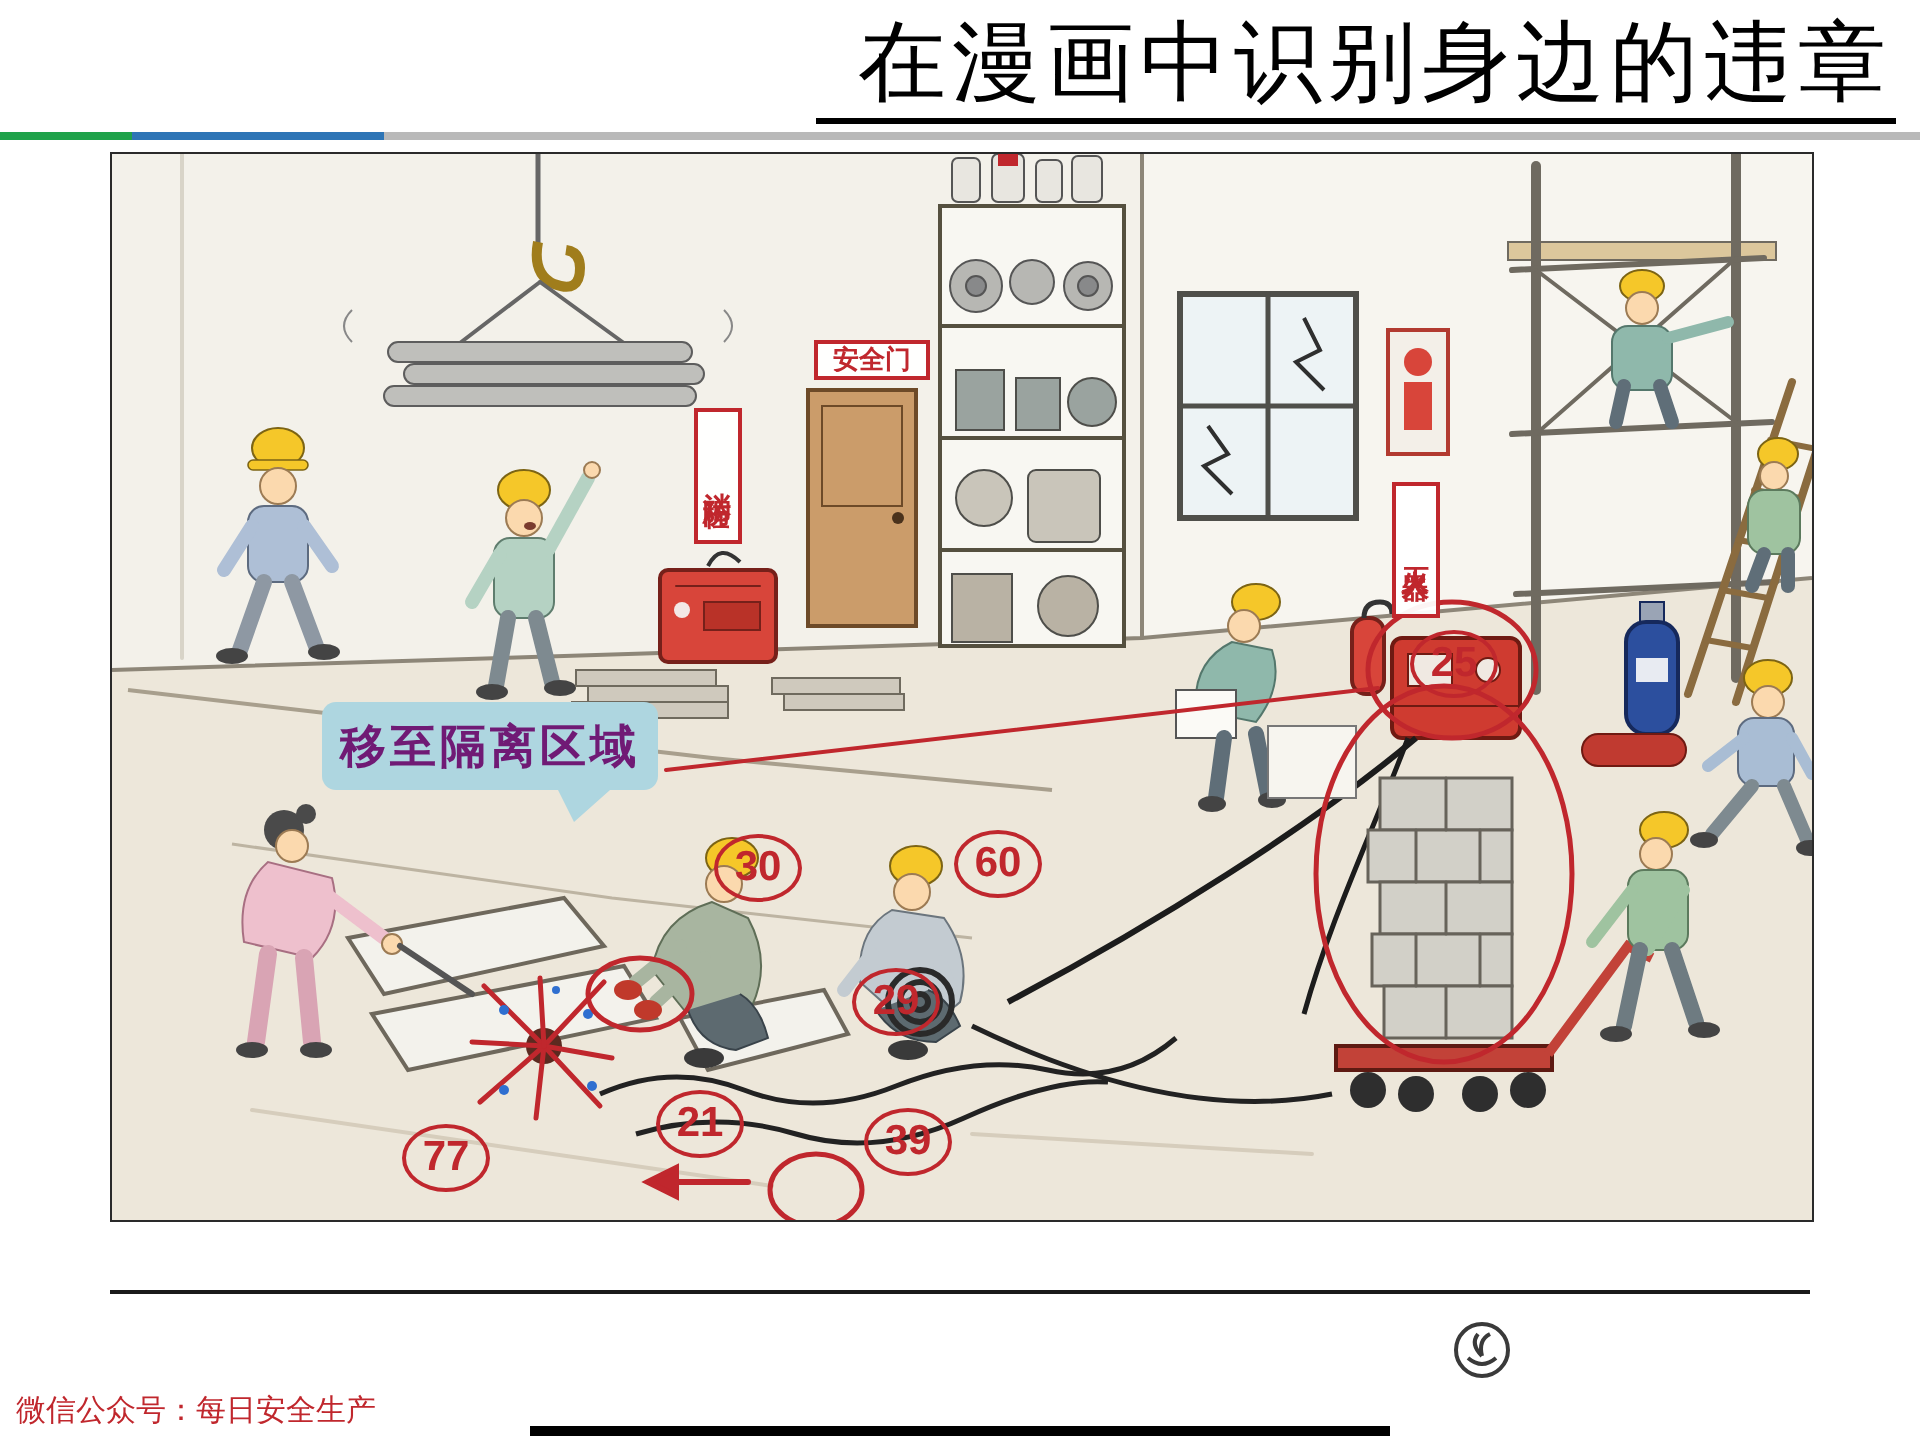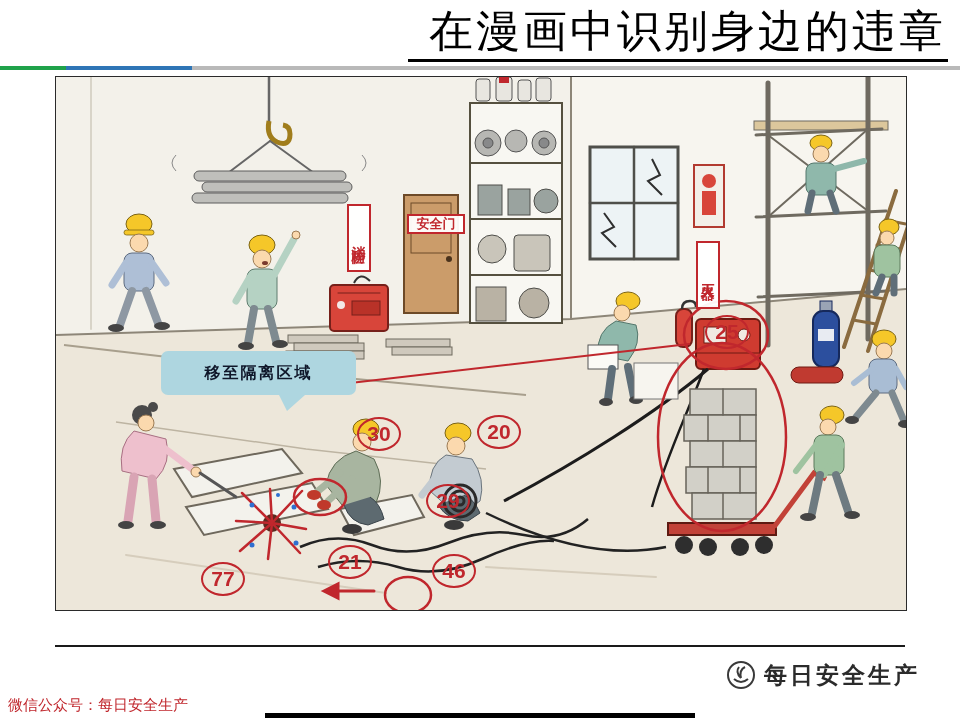--- a/index.html
+++ b/index.html
@@ -17,26 +17,26 @@
 
   
   .frame{position:absolute;left:55px;top:76px;width:850px;height:533px;
     border:1.5px solid #2a2a2a;background:#fcfbf7;overflow:hidden;}
   .frame svg{position:absolute;left:0;top:0;}
   #scene line{stroke-linecap:round;}
 
   
   .ov{position:absolute;box-sizing:border-box;}
   .hsign{width:58px;height:20px;border:2px solid #c0272d;background:rgba(255,255,255,.95);
-    color:#c0272d;font-weight:700;font-size:13px;line-height:16px;text-align:center;margin-top:44px;}
+    color:#c0272d;font-weight:700;font-size:13px;line-height:16px;text-align:center;}
   .vsign{width:24px;height:68px;border:2px solid #c0272d;background:rgba(255,255,255,.95);
     color:#c0272d;font-weight:700;font-size:14px;writing-mode:vertical-rl;text-orientation:upright;
     letter-spacing:2px;text-align:center;line-height:20px;}
-  .callout{left:105px;top:274px;width:195px;height:44px;background:#aed6e0;border-radius:7px;
-    color:#0f172a;font-weight:700;font-size:16px;letter-spacing:2px;display:flex;
+  .callout{left:105px;top:274px;width:168px;height:44px;background:#aed6e0;border-radius:7px;
+    color:#701a75;font-weight:700;font-size:23px;letter-spacing:2px;display:flex;
     align-items:center;justify-content:center;}
   .callout:after{content:"";position:absolute;left:118px;top:100%;width:0;height:0;
     border-left:8px solid transparent;border-right:18px solid transparent;
     border-top:16px solid #aed6e0;}
   .num{width:44px;height:34px;border:2.5px solid #c0272d;border-radius:50%;
     color:#c0272d;font-weight:700;font-size:21px;display:flex;align-items:center;
     justify-content:center;background:transparent;}
 
   
   .footer-line{position:absolute;left:55px;top:645px;width:850px;height:2px;background:#1a1a1a;}
@@ -392,30 +392,29 @@
     <div class="ov vsign" style="left:291px;top:127px">消防栓</div>
     <div class="ov vsign" style="left:640px;top:164px">灭火器</div>
 
     <div class="ov callout">
       <span>移至隔离区域</span>
     </div>
 
     <div class="ov num" style="left:272px;top:468px">21</div>
     <div class="ov num" style="left:649px;top:238px">25</div>
     <div class="ov num" style="left:301px;top:340px">30</div>
-    <div class="ov num" style="left:376px;top:477px">46</div>
-    <div class="ov num" style="left:421px;top:338px">20</div>
+    <div class="ov num" style="left:376px;top:477px">39</div>
+    <div class="ov num" style="left:421px;top:338px">60</div>
     <div class="ov num" style="left:370px;top:407px">29</div>
     <div class="ov num" style="left:145px;top:485px">77</div>
   </div>
 
   <div class="footer-line"></div>
   <div class="brand-row">
     <svg width="34" height="34" viewBox="0 0 34 34">
       <circle cx="17" cy="17" r="13" fill="none" stroke="#3a3a3a" stroke-width="2"></circle>
       <path d="M10,21 q7,6 14,0 M17,20 q-2,-8 4,-11 M17,20 q-6,-6 -2,-11" fill="none" stroke="#3a3a3a" stroke-width="2"></path>
     </svg>
-    <span class="brand-text">每日安全生产</span>
   </div>
   <div class="wechat">微信公众号：每日安全生产</div>
   <div class="bottom-bar"></div>
 
 </div>
 
 </body></html>

